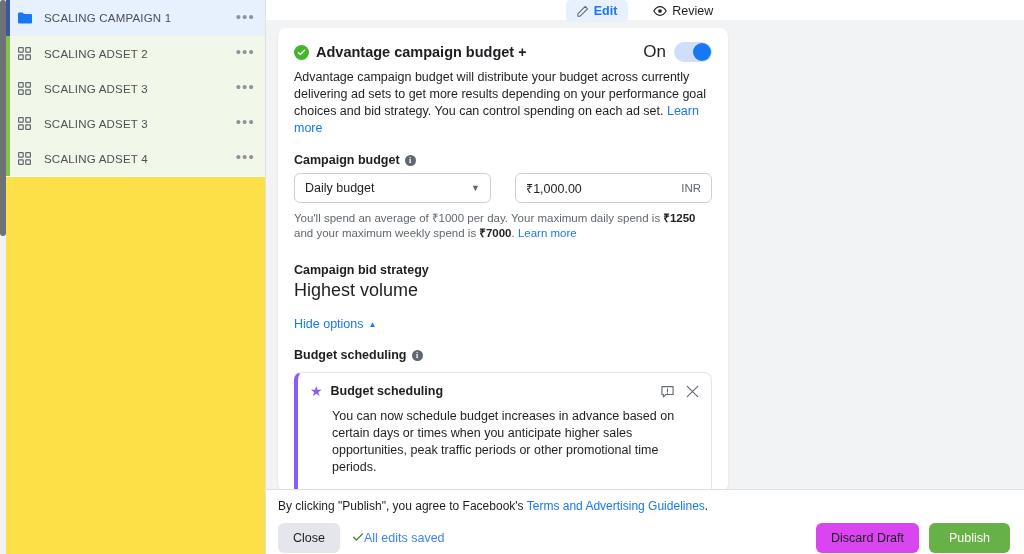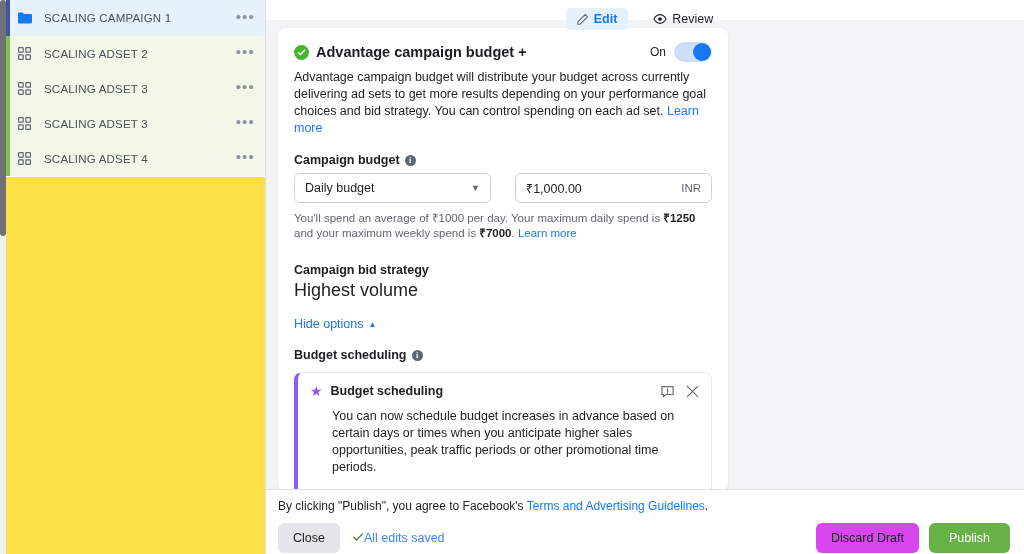--- a/index.html
+++ b/index.html
@@ -56,21 +56,21 @@
     background: #f1f3f4; display: flex; flex-direction: column;
   }
   .tabbar {
     height: 20px; background: #ffffff; flex: 0 0 20px;
     display: flex; align-items: center; justify-content: center; gap: 14px;
     position: relative; overflow: visible; z-index: 20;
   }
   .tab {
     display: flex; align-items: center; gap: 5px;
     font-size: 12.5px; padding: 4px 11px; border-radius: 5px;
-    cursor: pointer; position: relative; top: 9px;
+    cursor: pointer; position: relative; top: 1px;
   }
   .tab.active { background: #e7f0fd; color: #1877f2; font-weight: 600; }
   .tab.inactive { color: #1c1e21; }
   .tab svg { display: block; }
 
   .content {
     flex: 1 1 auto; position: relative; overflow: hidden;
     padding: 8px 0 0 12px;
   }
   .card {
@@ -82,21 +82,21 @@
 
   .card-head { display: flex; align-items: center; }
   .check-badge {
     width: 15px; height: 15px; border-radius: 50%; background: #42b72a;
     display: flex; align-items: center; justify-content: center;
     flex: 0 0 15px; margin-right: 7px;
   }
   .card-title { font-size: 14.5px; font-weight: 700; color: #1c1e21; }
   .plus-glyph { font-size: 14px; font-weight: 700; margin-left: 4px; color: #1c1e21; }
   .head-right { margin-left: auto; display: flex; align-items: center; gap: 8px; }
-  .toggle-label { font-size: 12px; color: #1c1e21; }
+  .toggle-label { font-size: 17px; color: #1c1e21; }
   .switch {
     width: 38px; height: 20px; border-radius: 10px; background: #cfdffb;
     position: relative; cursor: pointer;
   }
   .switch .knob {
     position: absolute; right: 1px; top: 1px; width: 18px; height: 18px;
     border-radius: 50%; background: #1877f2;
   }
 
   .desc {

